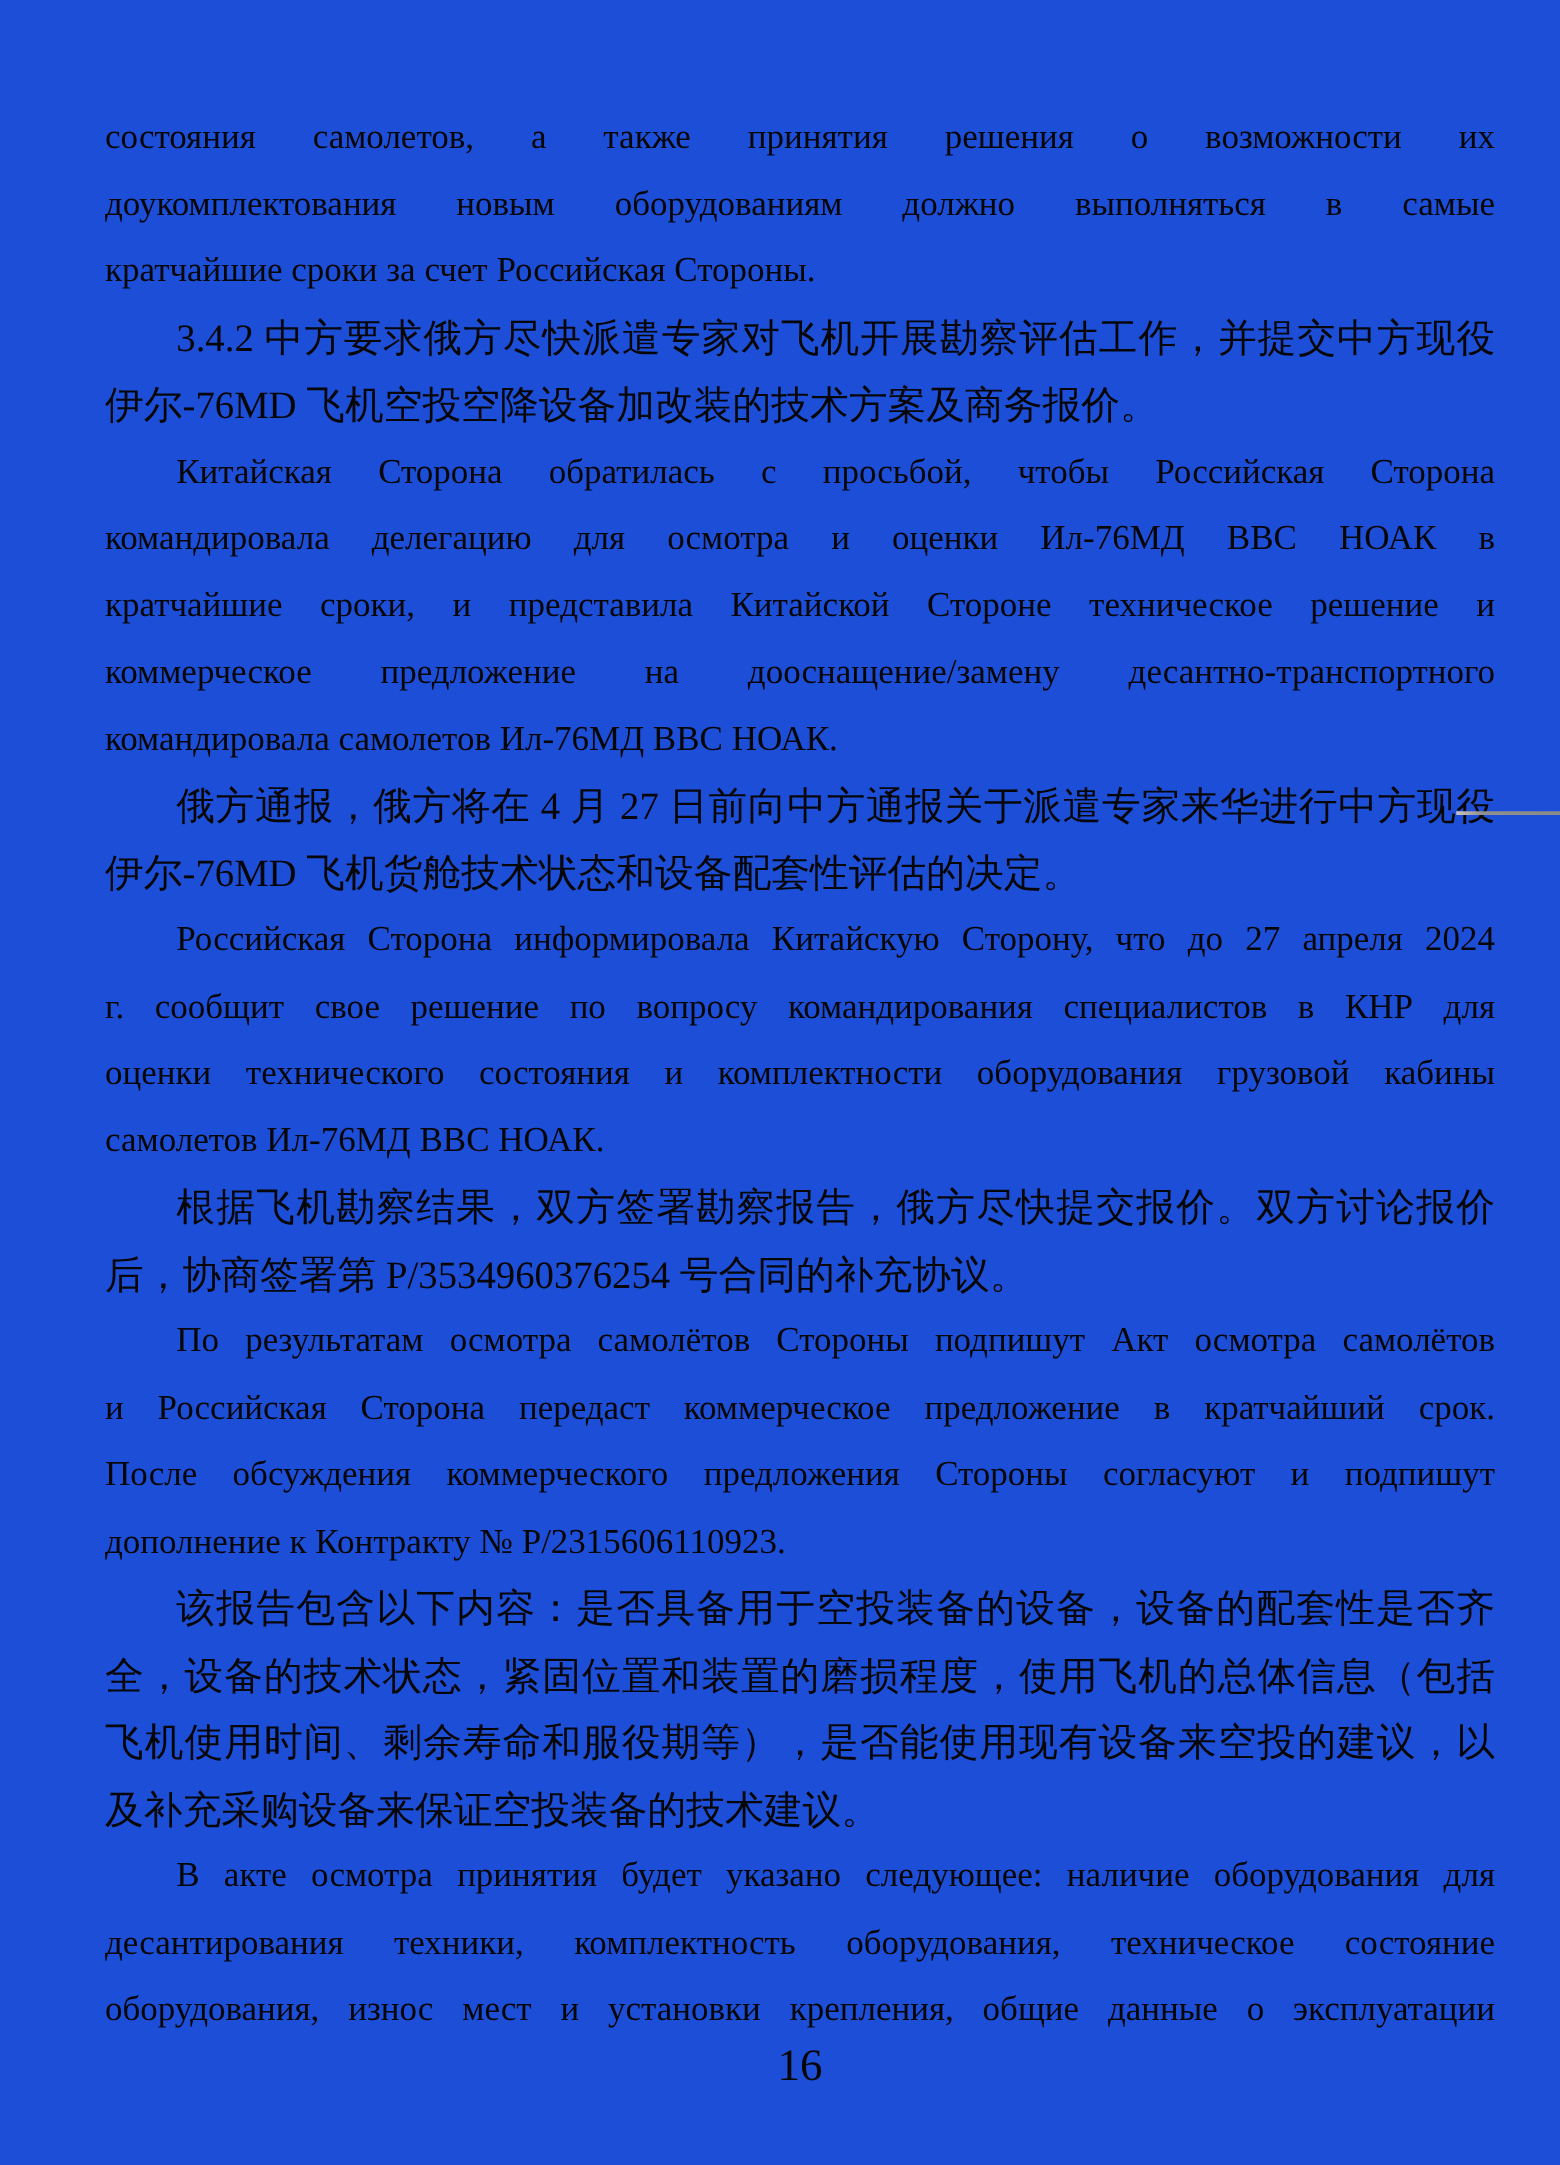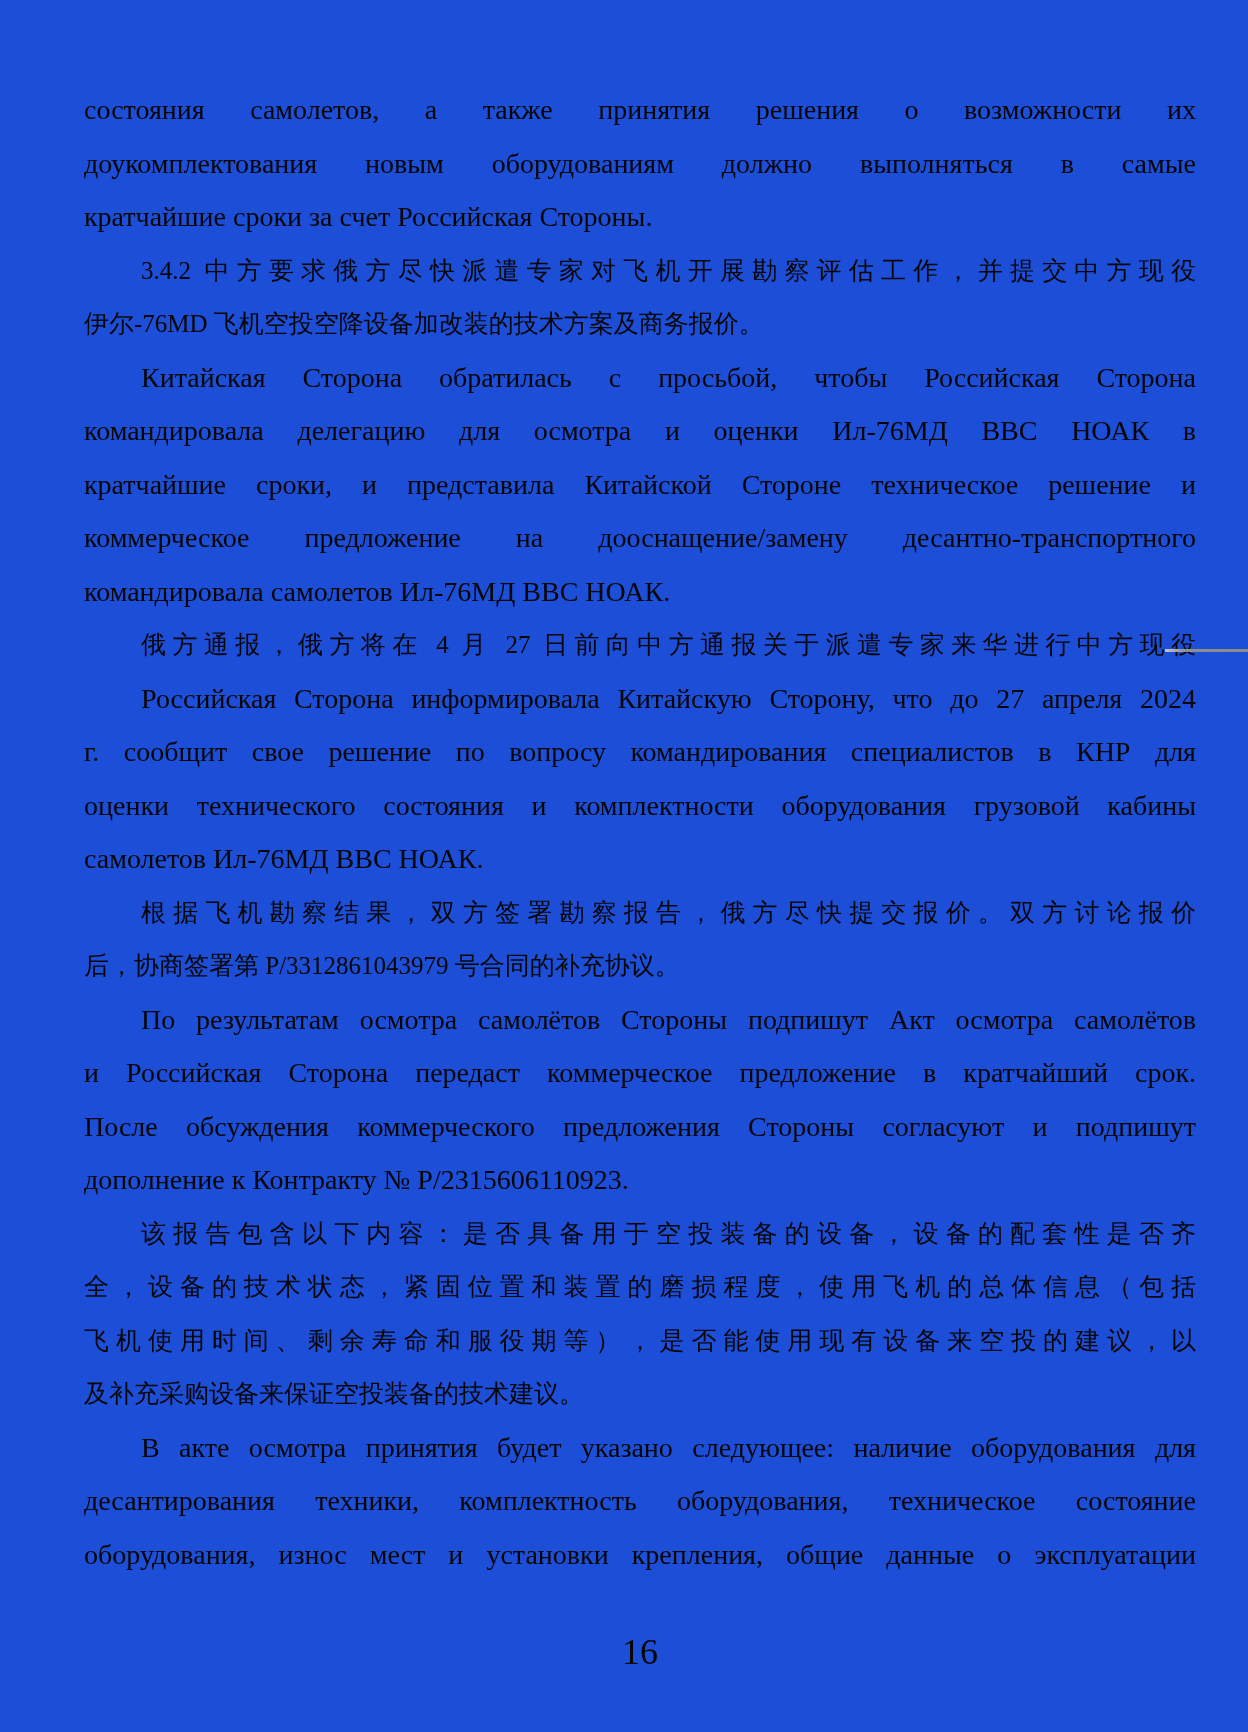--- a/index.html
+++ b/index.html
@@ -31,21 +31,21 @@
     color: #060606;
   }
   .line.just {
     text-align: justify;
     text-align-last: justify;
   }
   .line.ind {
     padding-left: 57px;
   }
   .line.zh {
-    font-size: 25px;
+    font-size: 31px;
   }
   .page-number {
     position: absolute;
     top: 1626px;
     left: 84px;
     width: 1112px;
     height: 53.5px;
     line-height: 53.5px;
     text-align: center;
     font-size: 36px;
@@ -69,26 +69,27 @@
       <div class="line ru just" lang="ru">доукомплектования новым оборудованиям должно выполняться в самые</div>
       <div class="line ru" lang="ru">кратчайшие сроки за счет Российская Стороны.</div>
       <div class="line zh just ind" lang="zh">3.4.2 中方要求俄方尽快派遣专家对飞机开展勘察评估工作，并提交中方现役</div>
       <div class="line zh" lang="zh">伊尔-76MD 飞机空投空降设备加改装的技术方案及商务报价。</div>
       <div class="line ru just ind" lang="ru">Китайская Сторона обратилась с просьбой, чтобы Российская Сторона</div>
       <div class="line ru just" lang="ru">командировала делегацию для осмотра и оценки Ил-76МД ВВС НОАК в</div>
       <div class="line ru just" lang="ru">кратчайшие сроки, и представила Китайской Стороне техническое решение и</div>
       <div class="line ru just" lang="ru">коммерческое предложение на дооснащение/замену десантно-транспортного</div>
       <div class="line ru" lang="ru">командировала самолетов Ил-76МД ВВС НОАК.</div>
       <div class="line zh just ind" lang="zh">俄方通报，俄方将在 4 月 27 日前向中方通报关于派遣专家来华进行中方现役</div>
+      <div class="line zh" lang="zh">伊尔-76MD 飞机货舱技术状态和设备配套性评估的决定。</div>
       <div class="line ru just ind" lang="ru">Российская Сторона информировала Китайскую Сторону, что до 27 апреля 2024</div>
       <div class="line ru just" lang="ru">г. сообщит свое решение по вопросу командирования специалистов в КНР для</div>
       <div class="line ru just" lang="ru">оценки технического состояния и комплектности оборудования грузовой кабины</div>
       <div class="line ru" lang="ru">самолетов Ил-76МД ВВС НОАК.</div>
       <div class="line zh just ind" lang="zh">根据飞机勘察结果，双方签署勘察报告，俄方尽快提交报价。双方讨论报价</div>
-      <div class="line zh" lang="zh">后，协商签署第 P/3312861043979 号合同的补充协议。</div>
+      <div class="line zh" lang="zh">后，协商签署第 P/3534960376254 号合同的补充协议。</div>
       <div class="line ru just ind" lang="ru">По результатам осмотра самолётов Стороны подпишут Акт осмотра самолётов</div>
       <div class="line ru just" lang="ru">и Российская Сторона передаст коммерческое предложение в кратчайший срок.</div>
       <div class="line ru just" lang="ru">После обсуждения коммерческого предложения Стороны согласуют и подпишут</div>
       <div class="line ru" lang="ru">дополнение к Контракту № P/2315606110923.</div>
       <div class="line zh just ind" lang="zh">该报告包含以下内容：是否具备用于空投装备的设备，设备的配套性是否齐</div>
       <div class="line zh just" lang="zh">全，设备的技术状态，紧固位置和装置的磨损程度，使用飞机的总体信息（包括</div>
       <div class="line zh just" lang="zh">飞机使用时间、剩余寿命和服役期等），是否能使用现有设备来空投的建议，以</div>
       <div class="line zh" lang="zh">及补充采购设备来保证空投装备的技术建议。</div>
       <div class="line ru just ind" lang="ru">В акте осмотра принятия будет указано следующее: наличие оборудования для</div>
       <div class="line ru just" lang="ru">десантирования техники, комплектность оборудования, техническое состояние</div>

